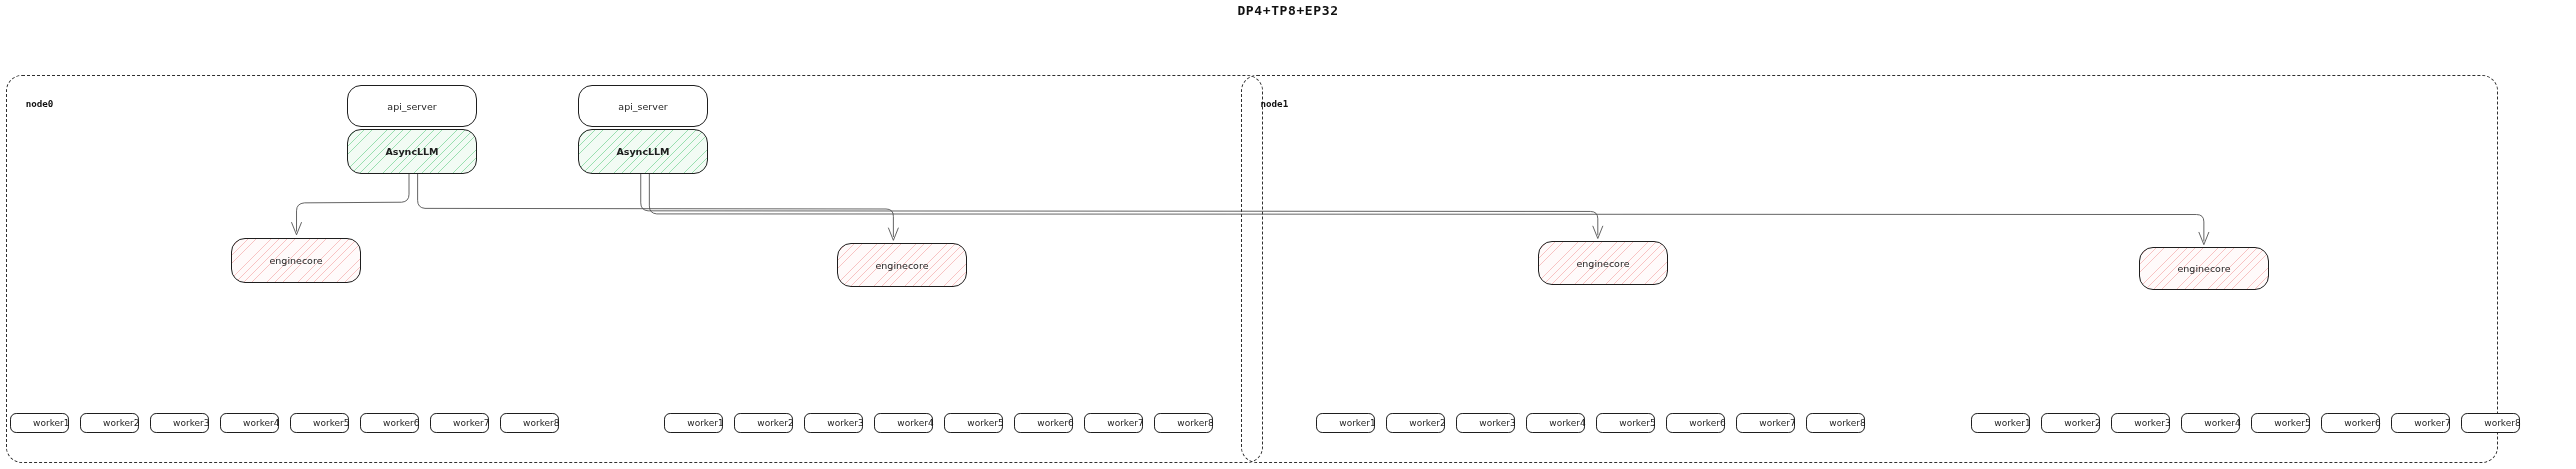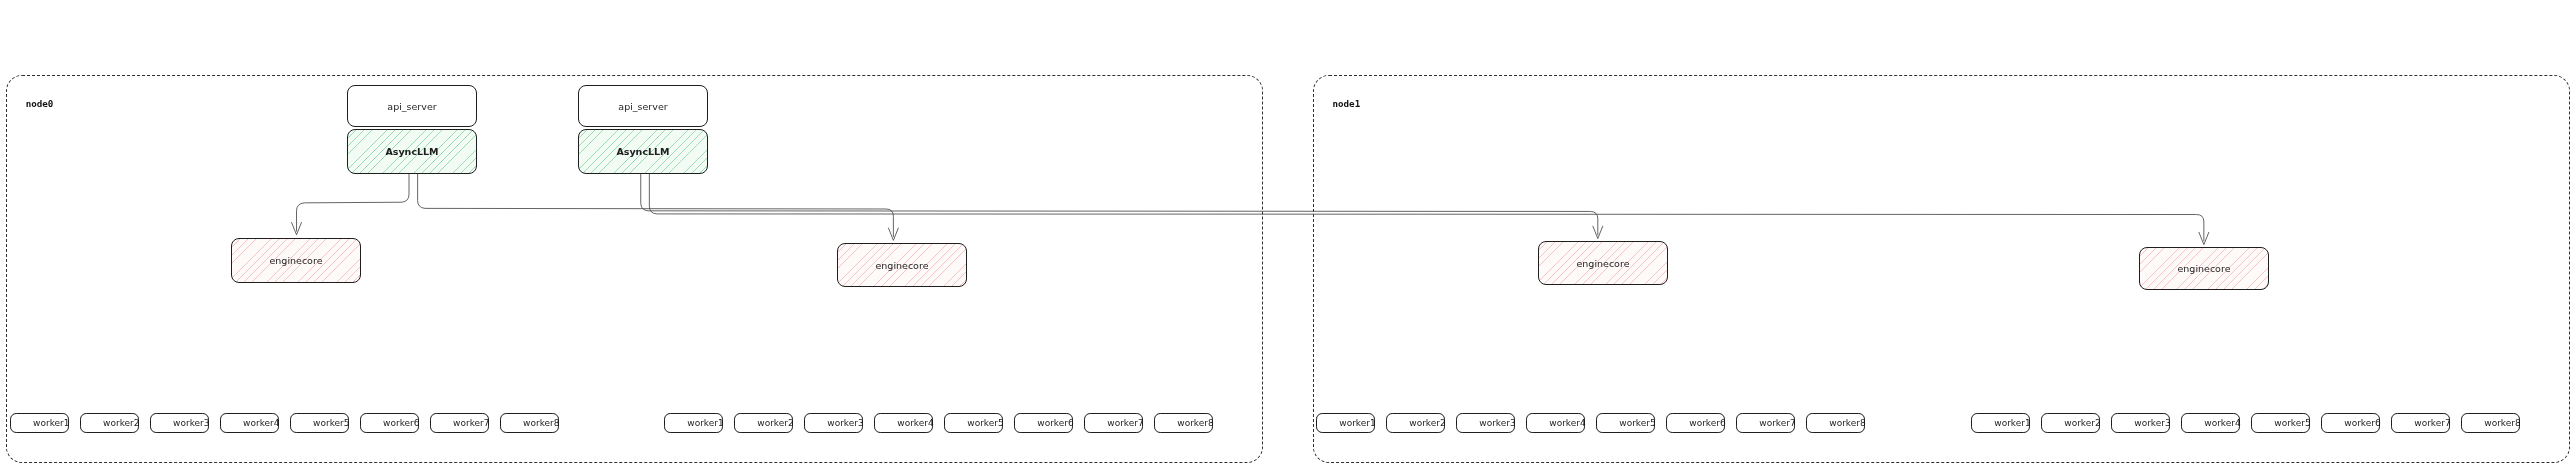--- a/index.html
+++ b/index.html
@@ -27,21 +27,21 @@
   }
   .node-label {
     position:absolute; left:18.5px; top:22px;
     font:600 9.2px "DejaVu Sans Mono", monospace;
     color:#111111;
   }
   .box {
     position:absolute;
     box-sizing:border-box;
     border:1.2px solid #1e1e1e;
-    border-radius:8px;
+    border-radius:14px;
     display:flex; align-items:center; justify-content:center;
     font:9.5px "DejaVu Sans", sans-serif;
     color:#1e1e1e;
     background:#ffffff;
   }
   .hatch-green {
     background-color:#f2fbf4;
     background-image:repeating-linear-gradient(135deg,
       rgba(82,199,120,0.55) 0px, rgba(82,199,120,0.55) 0.6px,
       transparent 0.6px, transparent 5.5px);
@@ -71,26 +71,27 @@
   svg.connectors {
     position:absolute; top:0; left:0;
     pointer-events:none;
   }
 </style>
 </head>
 <body>
 
 <div id="canvas">
 
+  <div class="title">DP4+TP8+EP32</div>
 
   <div class="node" style="left:6.2px; top:75px; width:1257px; height:388px;text-decoration:underline;">
     <div class="node-label">node0</div>
   </div>
 
-  <div class="node" style="left:1313px; top:75px; width:1257px; height:388px;">
+  <div class="node" style="left:1241px; top:75px; width:1257px; height:388px;">
     <div class="node-label">node1</div>
   </div>
 
   <svg class="connectors" width="2576" height="469" viewBox="0 0 4188 763">
     <g fill="none" stroke="#4b4b4b" stroke-width="1.4" stroke-linecap="round" stroke-linejoin="round">
 
       <path d="M 664 283 L 664 316 Q 664 328 652 329 L 494 330 Q 481 331 481 343 L 481 376"></path>
       <polyline points="473,362 481,382 489,362"></polyline>
 
       <path d="M 678 283 L 678 326 Q 678 338 690 339 L 1440 340 Q 1452 340 1452 352 L 1452 385"></path>

